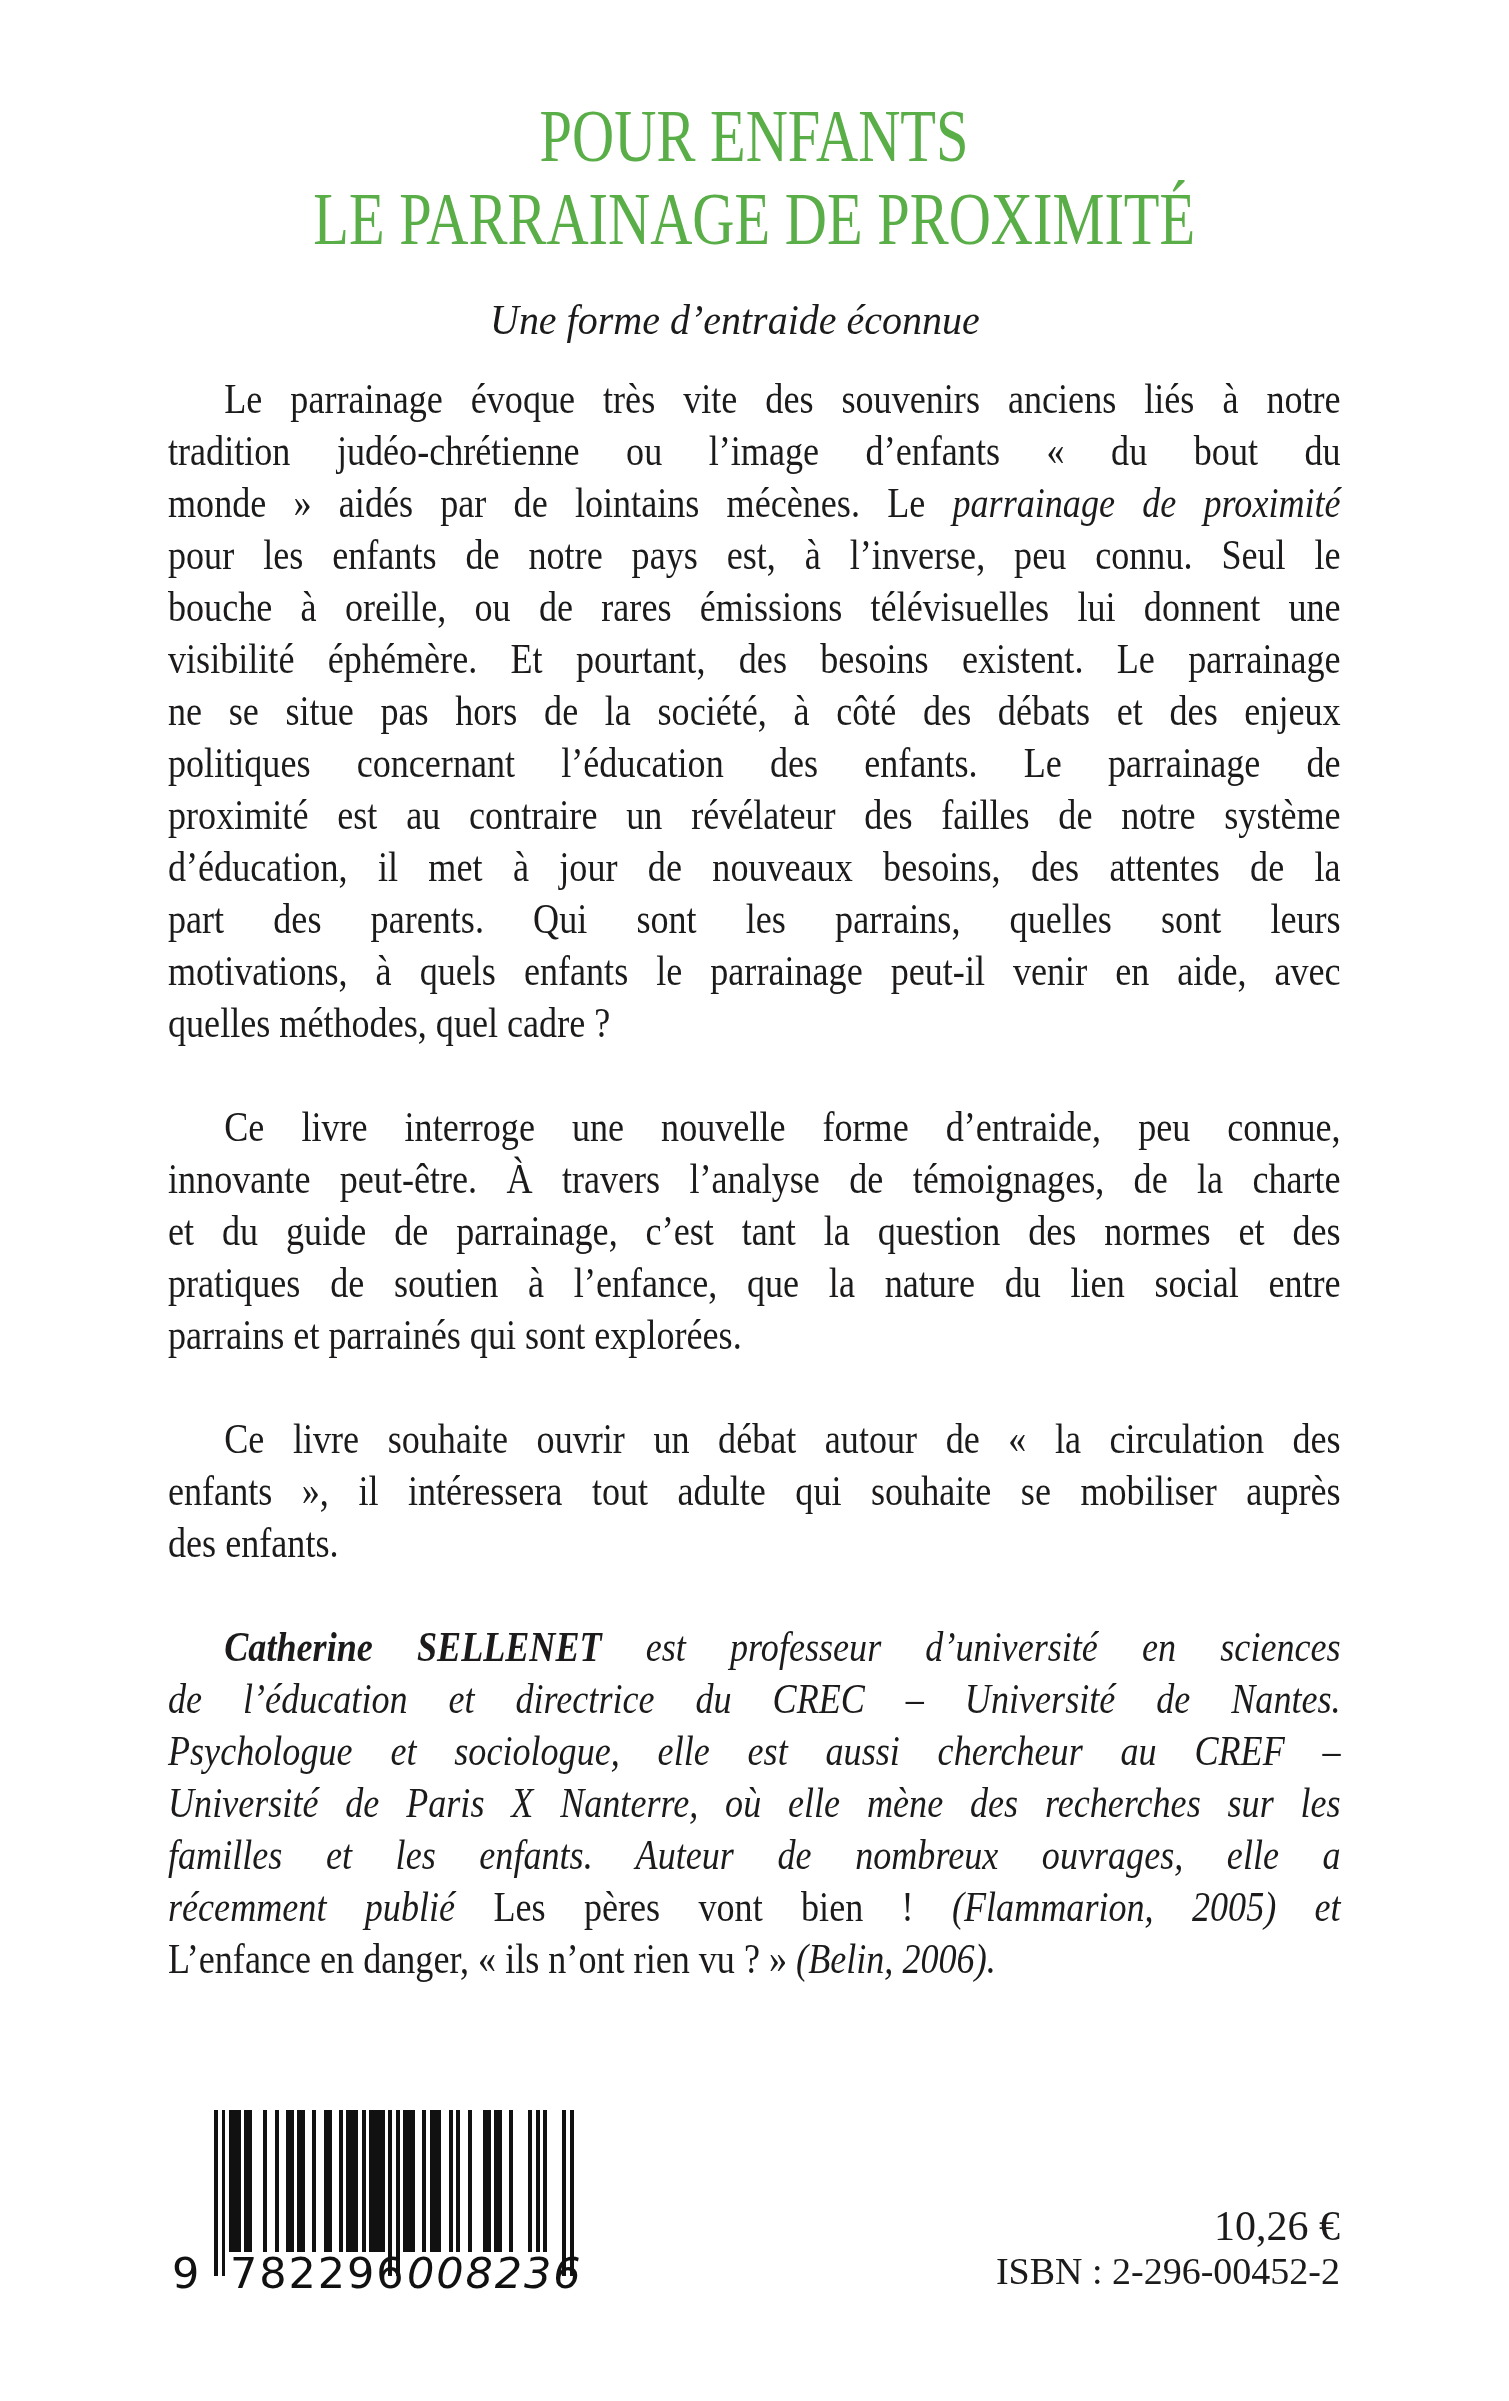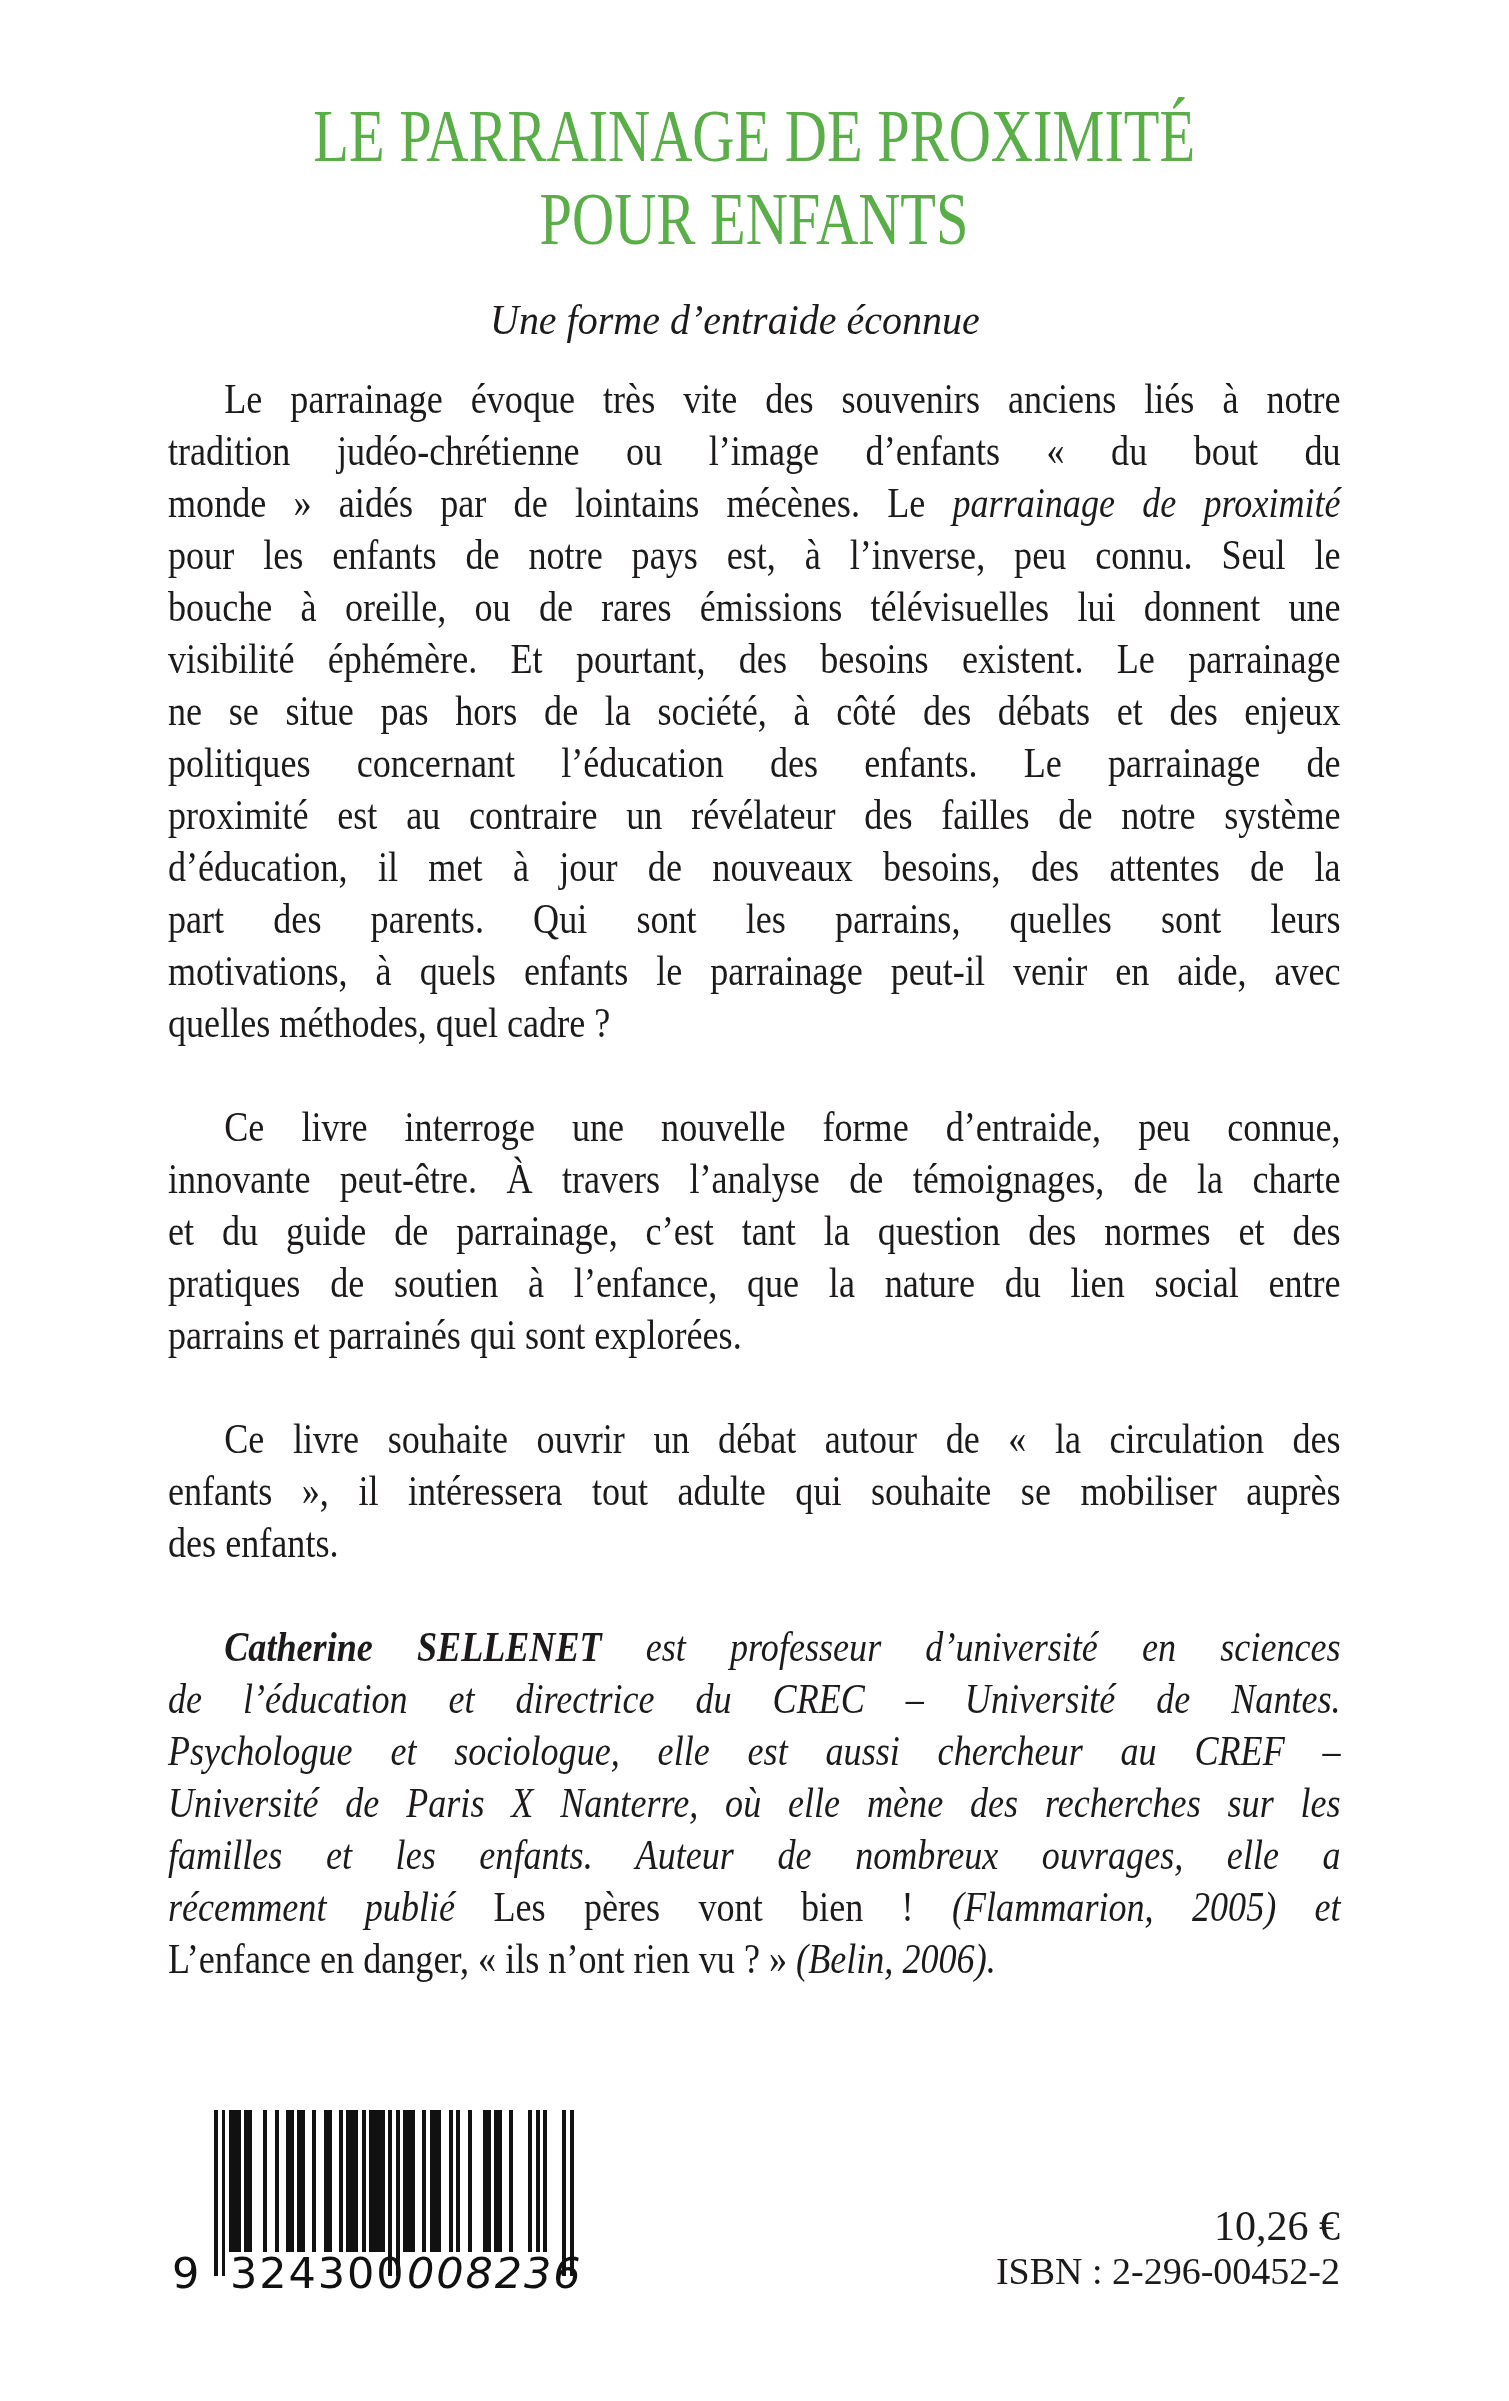--- a/index.html
+++ b/index.html
@@ -19,22 +19,22 @@
   .barcode { position: absolute; left: 214px; top: 2110px; width: 360px; height: 166px; }
   .bar { position: absolute; top: 0; width: 3.8px; background: #111; }
   .bc-digit { position: absolute; font-family: "DejaVu Sans", sans-serif; font-size: 43px; line-height: 43px; color: #111; white-space: nowrap; letter-spacing: 1.9px; }
   .price { position: absolute; right: 169px; top: 2204px; font-size: 42px; line-height: 44px; text-align: right; white-space: nowrap; }
   .isbn { position: absolute; right: 169px; top: 2249px; font-size: 38px; line-height: 44px; text-align: right; white-space: nowrap; }
 </style>
 </head>
 <body>
 
 <div class="title-wrap">
+  <div class="title-line"><span>POUR ENFANTS</span></div>
   <div class="title-line"><span>LE PARRAINAGE DE PROXIMITÉ</span></div>
-  <div class="title-line"><span>POUR ENFANTS</span></div>
 </div>
 
 <div class="subtitle">Une forme d’entraide éconnue</div>
 
 <div class="body-col">
 
   <div class="para">
     <span class="line indent">Le parrainage évoque très vite des souvenirs anciens liés à notre</span>
     <span class="line">tradition judéo-chrétienne ou l’image d’enfants « du bout du</span>
     <span class="line"><span>monde » aidés par de lointains mécènes. Le </span><i>parrainage de proximité</i></span>
@@ -119,18 +119,18 @@
     <div class="bar" style="left: 280px; height: 142px;"></div>
     <div class="bar" style="left: 284px; height: 142px;"></div>
     <div class="bar" style="left: 295px; height: 142px;"></div>
     <div class="bar" style="left: 314px; height: 142px;"></div>
     <div class="bar" style="left: 322px; height: 142px;"></div>
     <div class="bar" style="left: 329px; height: 142px;"></div>
     <div class="bar" style="left: 348px; height: 166px;"></div>
     <div class="bar" style="left: 356px; height: 166px;"></div>
   </div>
 <div class="bc-digit" style="left:172px; top:2252px;">9</div>
-<div class="bc-digit" style="left:230px; top:2252px;">324300</div>
+<div class="bc-digit" style="left:230px; top:2252px;">782296</div>
 <div class="bc-digit" style="left:407px; top:2252px;font-style:italic;">008236</div>
 
 <div class="price">10,26 €</div>
 <div class="isbn">ISBN : 2-296-00452-2</div>
 
 
 </body></html>

